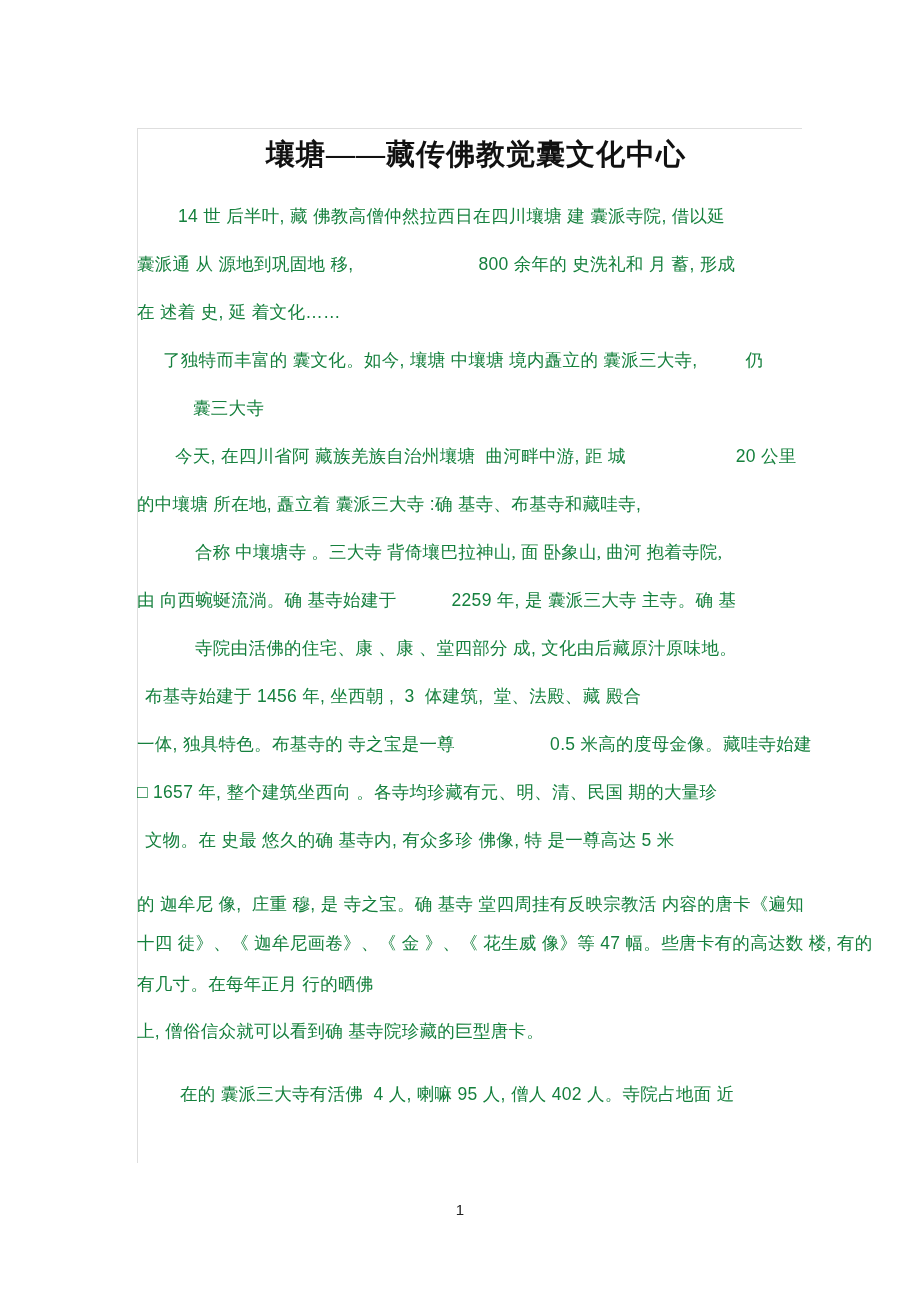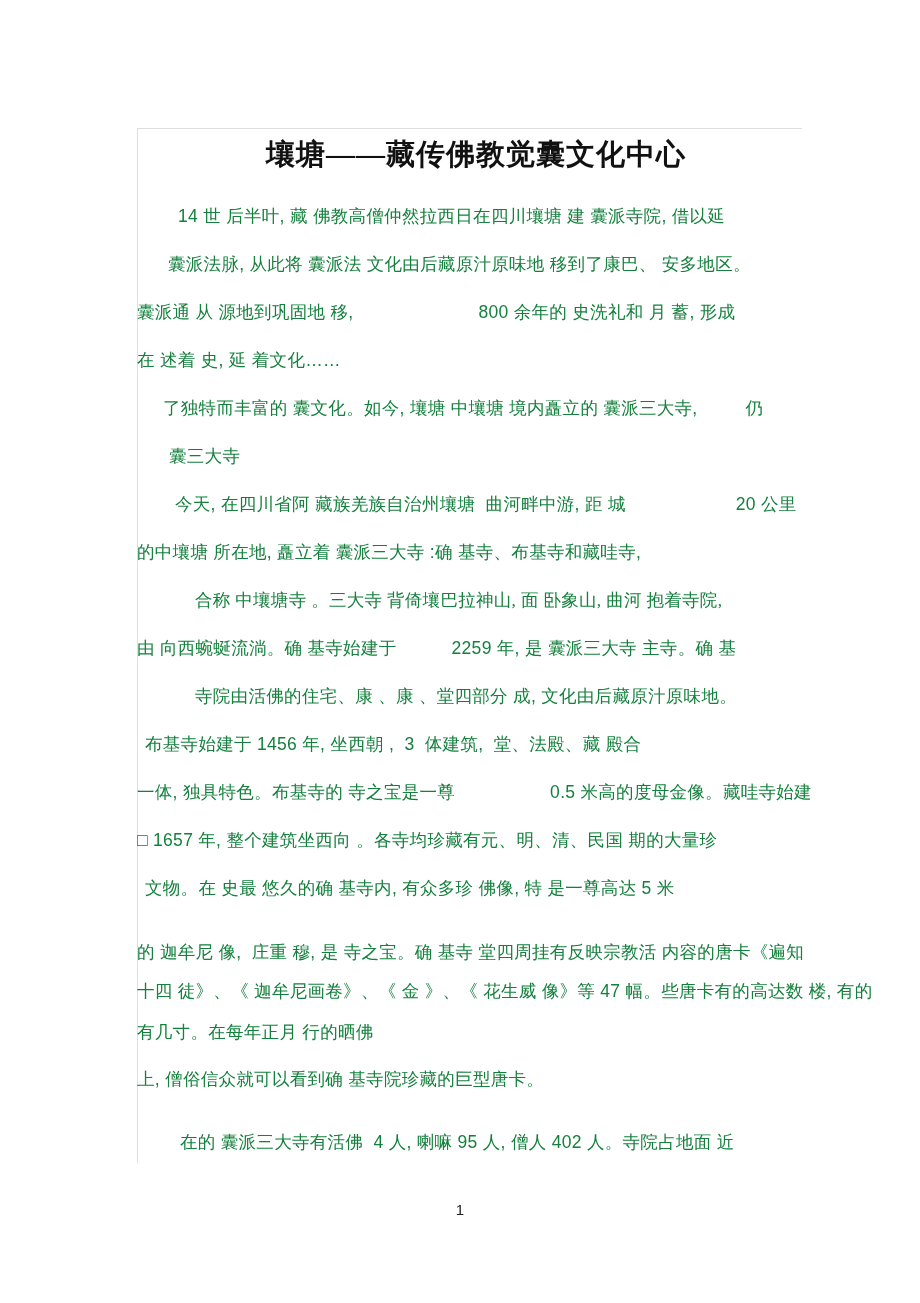--- a/index.html
+++ b/index.html
@@ -77,25 +77,24 @@
 <body>
 
 <div class="page">
   <div class="frame-line-top"></div>
   <div class="frame-line-left"></div>
 
   <div class="doc-title">壤塘——藏传佛教觉囊文化中心</div>
 
   <div class="doc-body" id="doc-body">
       <div class="text-line" style="padding-left: 41px;"><span>14 世 后半叶, 藏 佛教高僧仲然拉西日在四川壤塘 建 囊派寺院, 借以延</span></div>
-      <div class="text-line" style="padding-left: 31px;"><span>囊派法脉, 从此将 囊派法 文化由后藏原汁原味地 移到了康巴、 安多地区。</span></div>
       <div class="text-line"><span>囊派通 从 源地到巩固地 移,</span><span style="margin-left: 125px;">800 余年的 史洗礼和 月 蓄, 形成</span></div>
       <div class="text-line"><span>在 述着 史, 延 着文化……</span></div>
       <div class="text-line" style="padding-left: 26px;"><span>了独特而丰富的 囊文化。如今, 壤塘 中壤塘 境内矗立的 囊派三大寺,</span><span style="margin-left: 48px;">仍</span></div>
-      <div class="text-line" style="padding-left: 32px;"><span>囊三大寺</span></div>
+      <div class="text-line" style="padding-left: 56px;"><span>囊三大寺</span></div>
       <div class="text-line" style="padding-left: 38px;"><span>今天, 在四川省阿 藏族羌族自治州壤塘  曲河畔中游, 距 城</span><span style="margin-left: 110px;">20 公里</span></div>
       <div class="text-line"><span>的中壤塘 所在地, 矗立着 囊派三大寺 :确 基寺、布基寺和藏哇寺,</span></div>
       <div class="text-line" style="padding-left: 58px; font-family: Liberation Serif, serif;"><span>合称 中壤塘寺 。三大寺 背倚壤巴拉神山, 面 卧象山, 曲河 抱着寺院,</span></div>
       <div class="text-line"><span>由 向西蜿蜒流淌。确 基寺始建于</span><span style="margin-left: 55px;">2259 年, 是 囊派三大寺 主寺。确 基</span></div>
       <div class="text-line" style="padding-left: 58px;"><span>寺院由活佛的住宅、康 、康 、堂四部分 成, 文化由后藏原汁原味地。</span></div>
       <div class="text-line" style="padding-left: 8px;"><span>布基寺始建于 1456 年, 坐西朝 ,  3  体建筑,  堂、法殿、藏 殿合</span></div>
       <div class="text-line"><span>一体, 独具特色。布基寺的 寺之宝是一尊</span><span style="margin-left: 95px;">0.5 米高的度母金像。藏哇寺始建</span></div>
       <div class="text-line"><span>□ 1657 年, 整个建筑坐西向 。各寺均珍藏有元、明、清、民国 期的大量珍</span></div>
       <div class="text-line" style="padding-left: 8px;"><span>文物。在 史最 悠久的确 基寺内, 有众多珍 佛像, 特 是一尊高达 5 米</span></div>
       <div class="text-line" style="margin-top: 19px; height: 42px; line-height: 42px;"><span>的 迦牟尼 像,  庄重 穆, 是 寺之宝。确 基寺 堂四周挂有反映宗教活 内容的唐卡《遍知</span></div>

